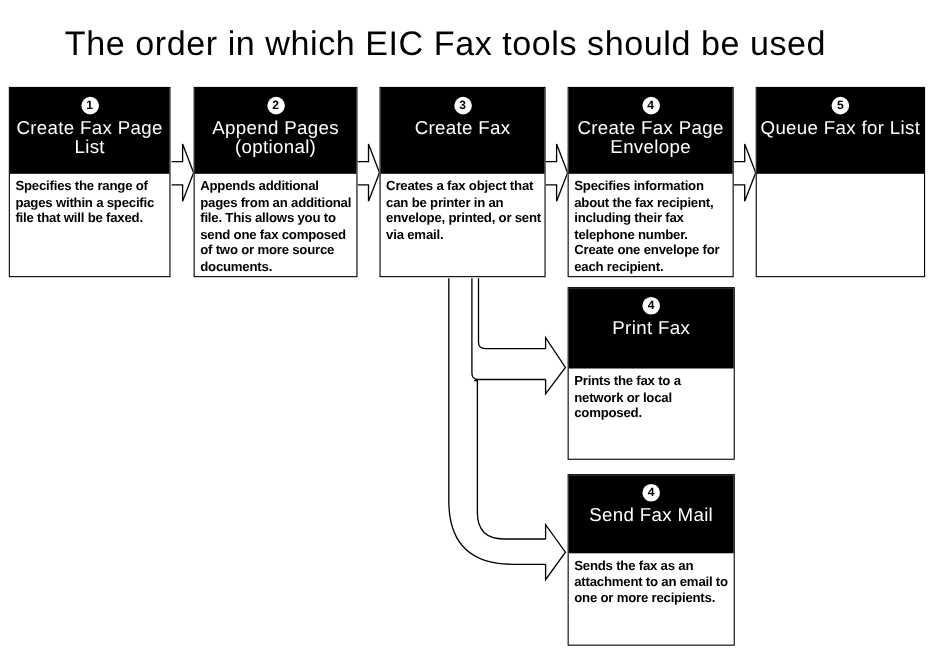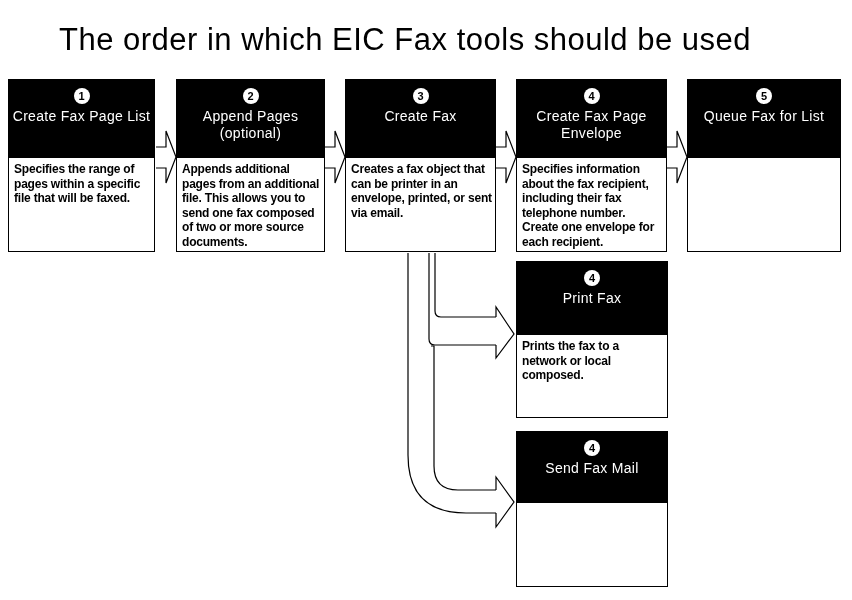--- a/index.html
+++ b/index.html
@@ -16,21 +16,21 @@
   }
   .box-header{
     box-sizing:border-box;background:#000;color:#fff;text-align:center;overflow:hidden;
   }
   .step-number{
     width:16px;height:16px;border-radius:50%;background:#fff;color:#000;
     font-size:11px;font-weight:bold;line-height:16px;text-align:center;
     margin:8px auto 4px auto;
   }
   .step-title{
-    font-size:14px;letter-spacing:.3px;line-height:17px;padding:0 3px;
+    font-size:17px;letter-spacing:.3px;line-height:17px;padding:0 3px;
   }
   .box-body{
     box-sizing:border-box;padding:4px 3px 0 5px;color:#000;
     font-size:12px;line-height:14.5px;letter-spacing:-.2px;text-align:left;font-weight:bold;
   }
   svg.connectors{position:absolute;left:0;top:0;}
   svg.connectors path{stroke:#000;stroke-width:1.2;}
   .pipe{fill:none;}
   .gap-arrow{fill:#fff;}
 </style>
@@ -106,15 +106,16 @@
       <div class="step-title">Print Fax</div>
     </div>
     <div class="box-body">Prints the fax to a network or local composed.</div>
   </div>
 
   <div class="box" style="left:516px;top:431px;width:152px;height:156px;">
     <div class="box-header" style="height:71px;">
       <div class="step-number"><span>4</span></div>
       <div class="step-title">Send Fax Mail</div>
     </div>
+    <div class="box-body">Sends the fax as an attachment to an email to one or more recipients.</div>
   </div>
 
 </div>
 
 </body></html>

